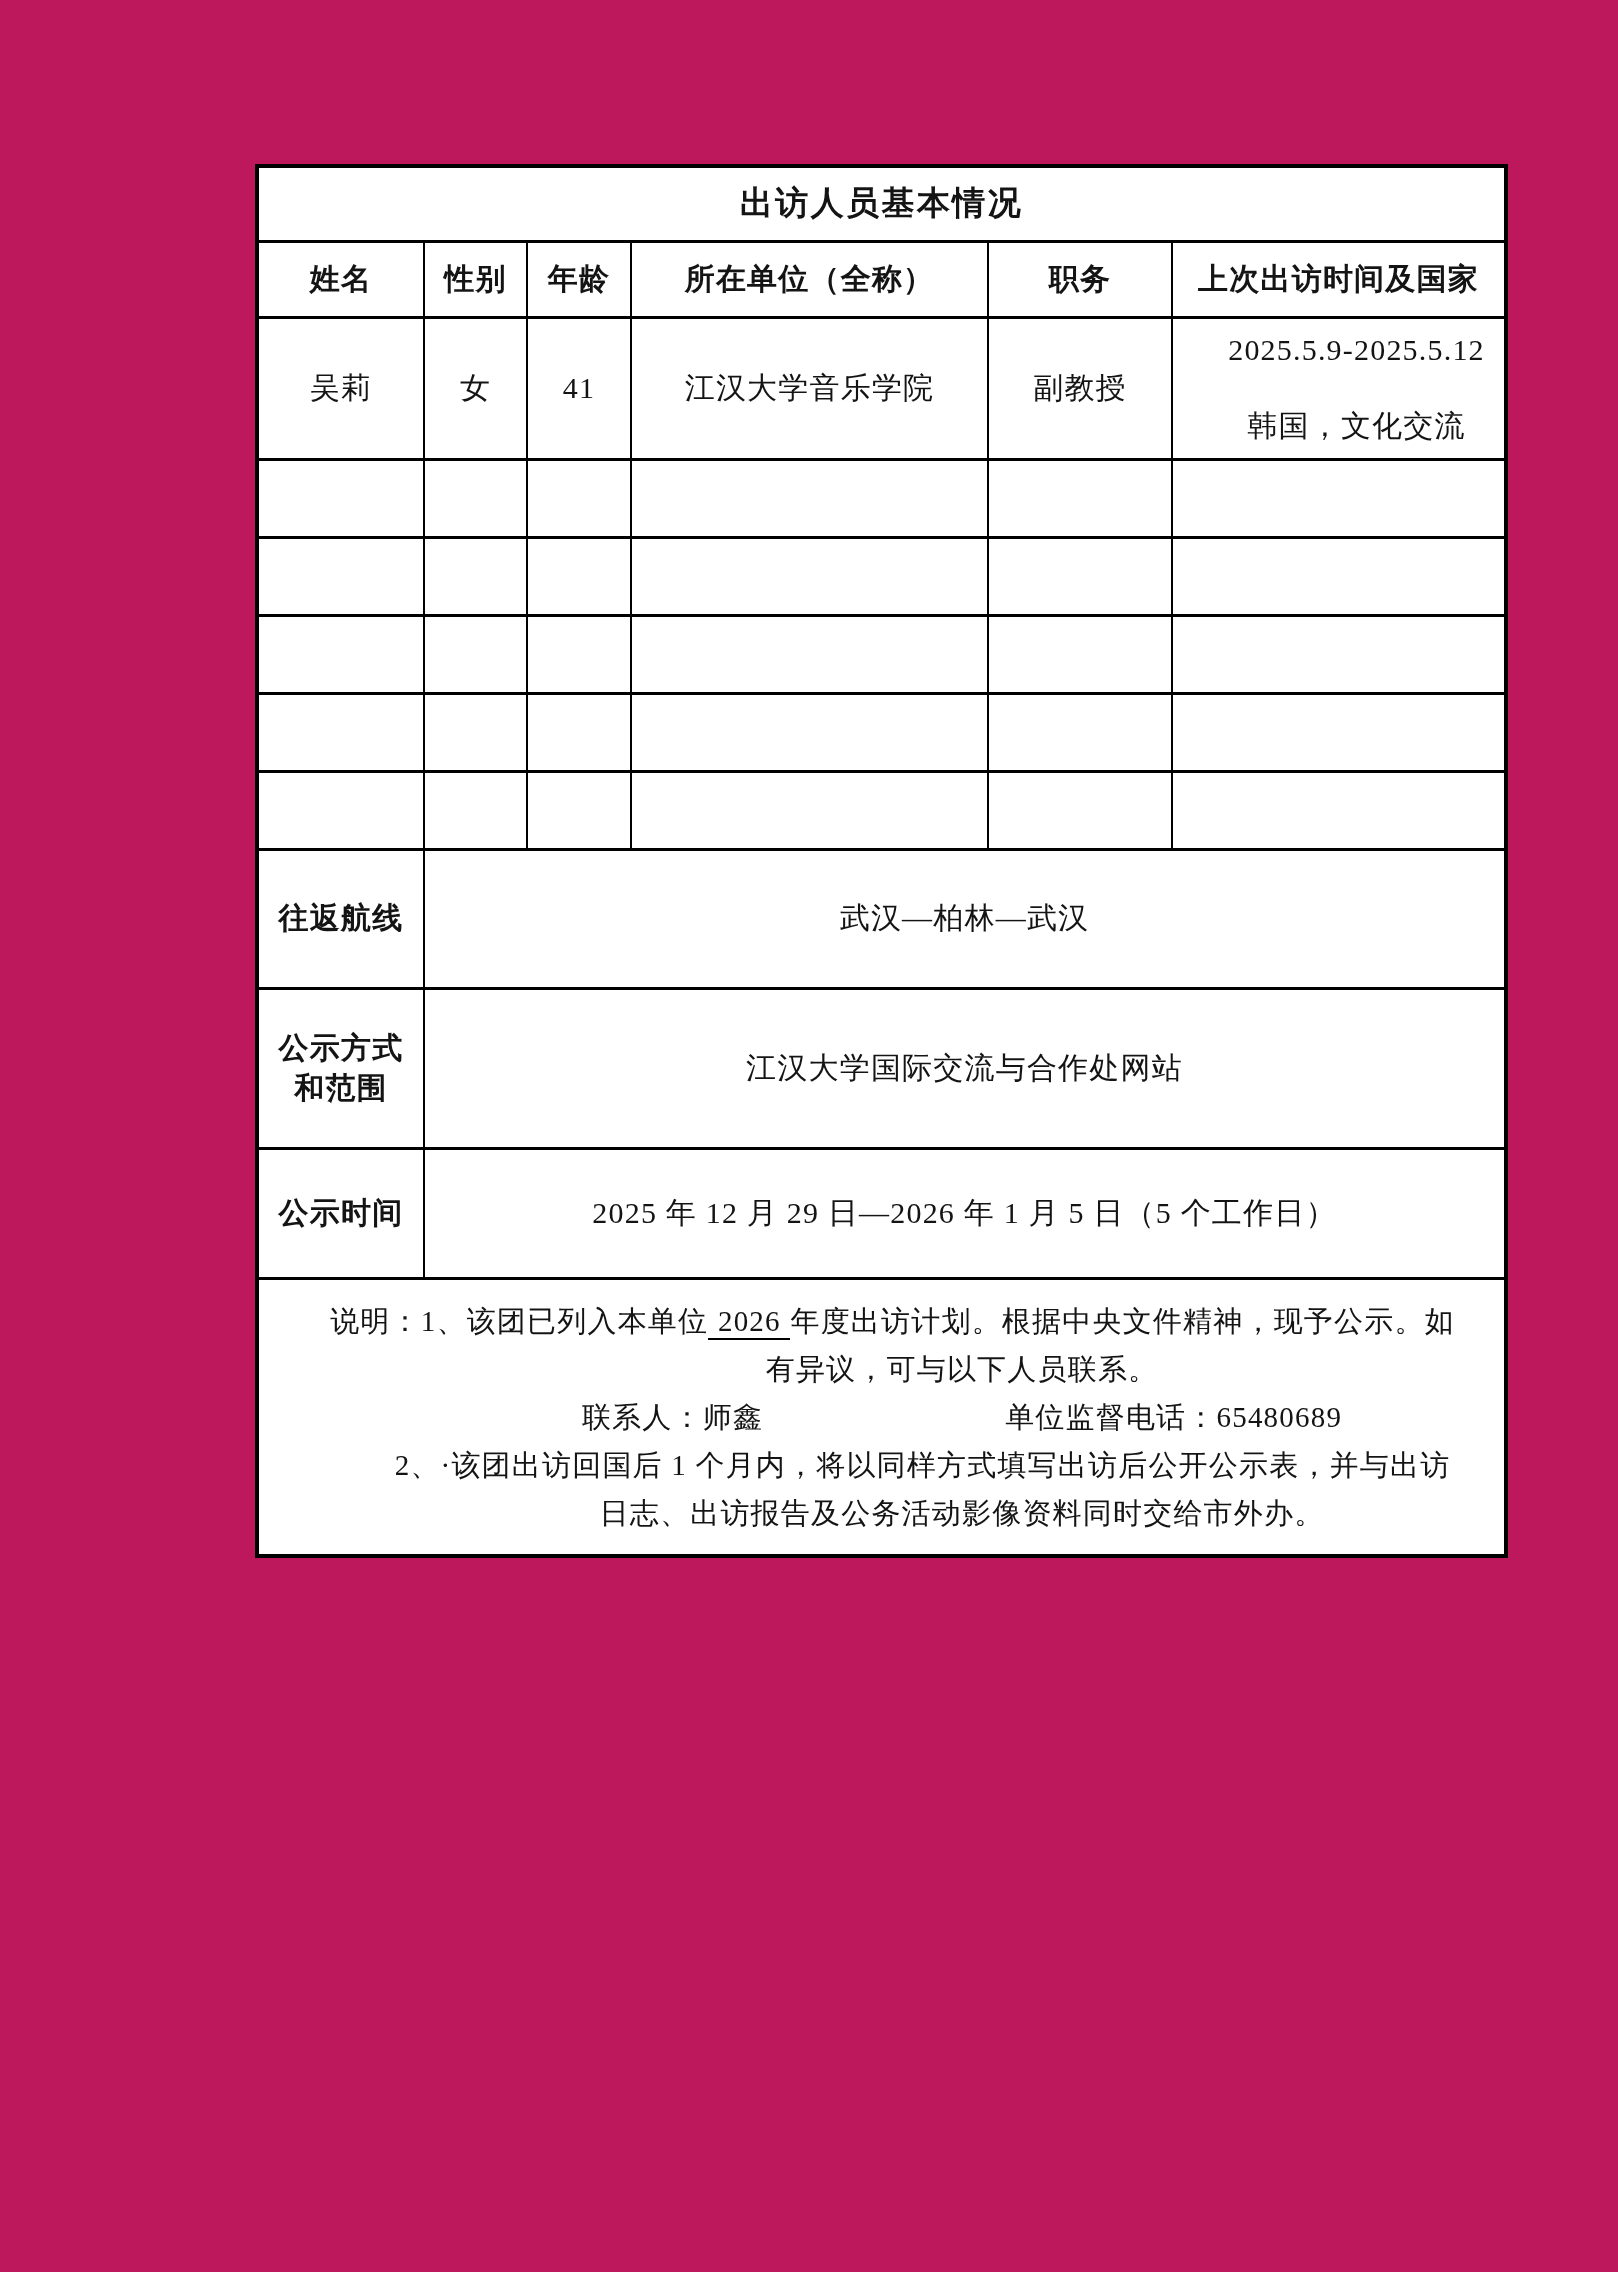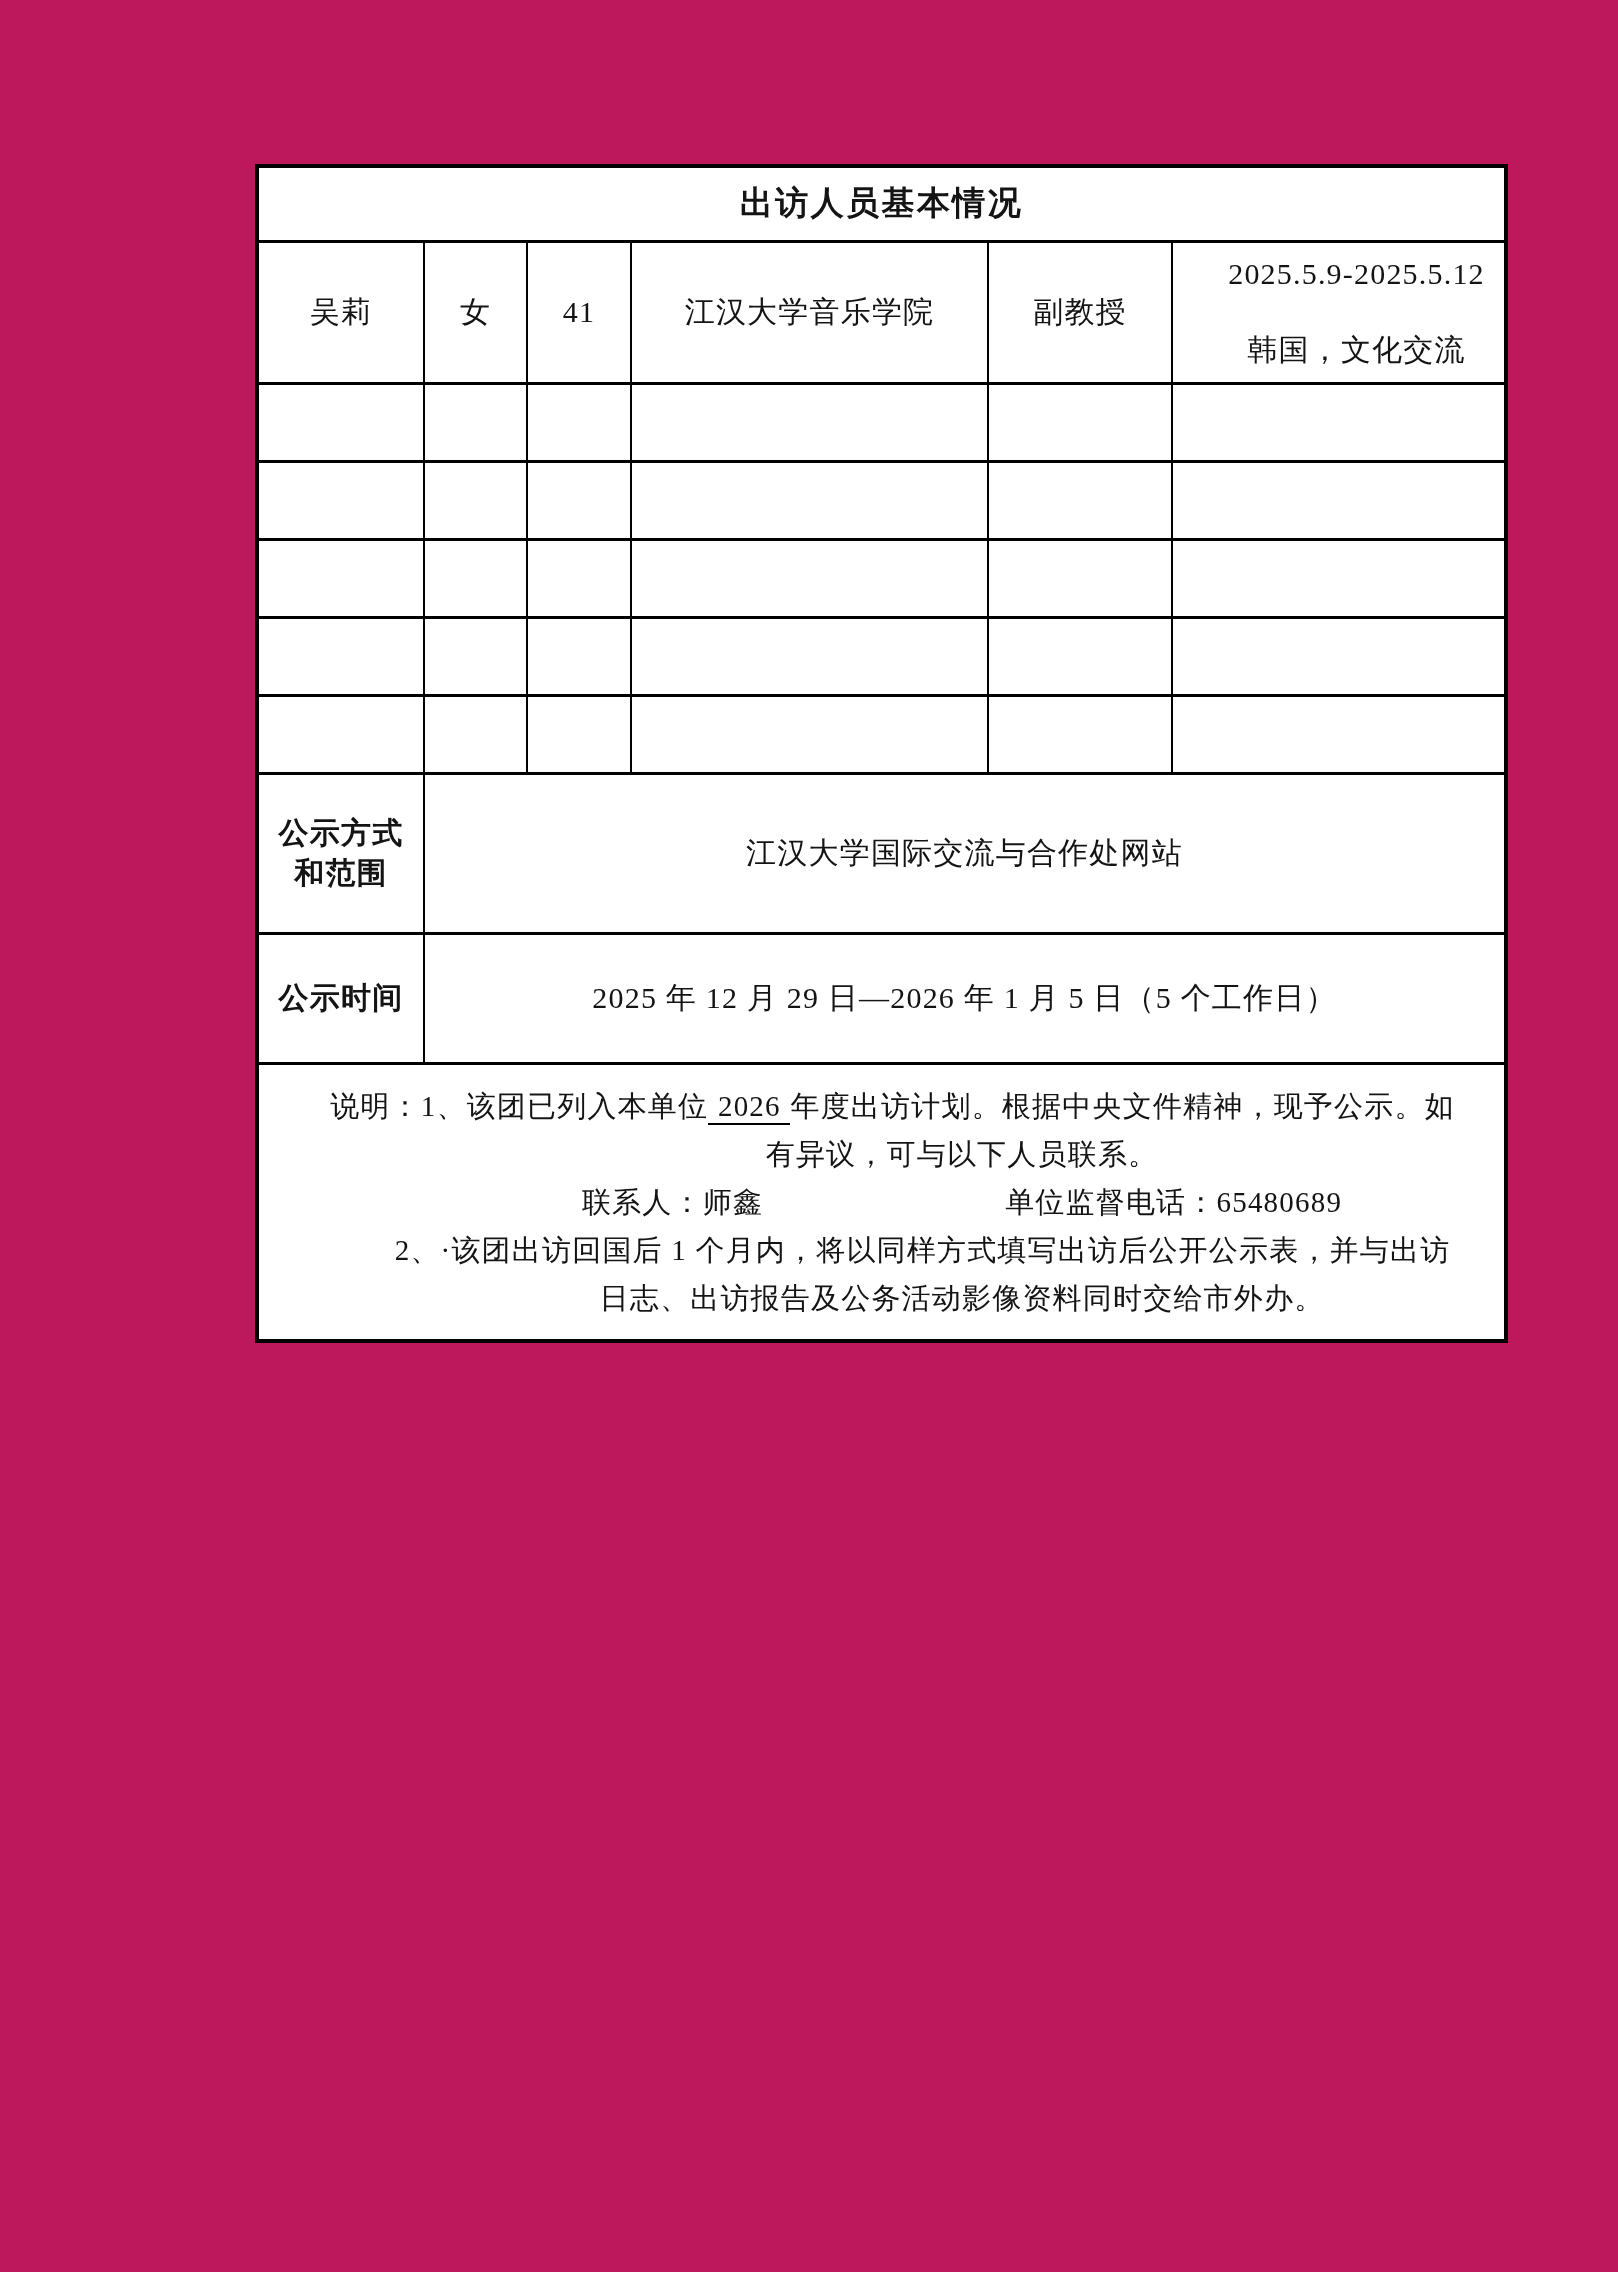--- a/index.html
+++ b/index.html
@@ -84,20 +84,28 @@
       <col style="width:357px">
       <col style="width:184px">
       <col style="width:334px">
     </colgroup>
 
     <tbody>
         <tr class="title-row">
       <td colspan="6" class="title-cell">出访人员基本情况</td>
     </tr>
 
+    <tr class="header-row">
+      <th class="hdr">姓名</th>
+      <th class="hdr">性别</th>
+      <th class="hdr">年龄</th>
+      <th class="hdr">所在单位（全称）</th>
+      <th class="hdr">职务</th>
+      <th class="hdr">上次出访时间及国家</th>
+    </tr>
 
     <tr class="data-row">
       <td class="val">吴莉</td>
       <td class="val">女</td>
       <td class="val">41</td>
       <td class="val">江汉大学音乐学院</td>
       <td class="val">副教授</td>
       <td class="val">
         <div class="lv-line">2025.5.9-2025.5.12</div>
         <div class="lv-line">韩国，文化交流</div>
@@ -142,20 +150,24 @@
           <td></td>
           <td></td>
           <td></td>
           <td></td>
           <td></td>
           <td></td>
         </tr>
       </tbody>
 
     <tbody>
+        <tr class="route-row">
+      <td class="label-cell">往返航线</td>
+      <td colspan="5" class="val">武汉—柏林—武汉</td>
+    </tr>
 
     <tr class="method-row">
       <td class="label-cell">
         <div>公示方式</div>
         <div>和范围</div>
       </td>
       <td colspan="5" class="val">江汉大学国际交流与合作处网站</td>
     </tr>
 
     <tr class="time-row">

